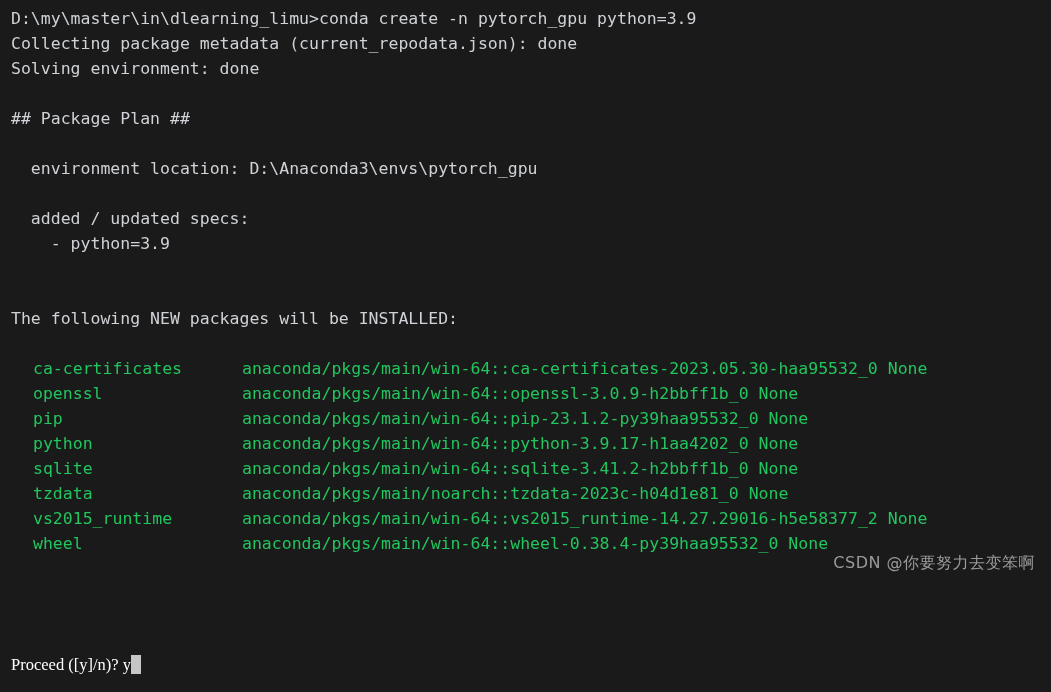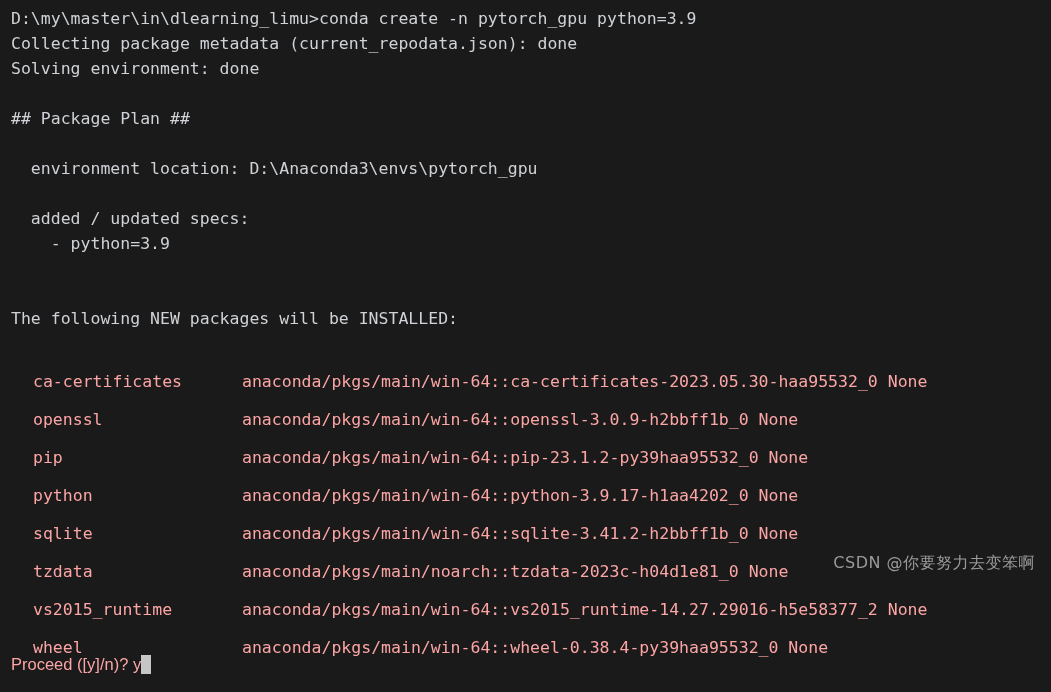--- a/index.html
+++ b/index.html
@@ -36,49 +36,48 @@
 
   .line.blank {
     height: 25px;
   }
 
   
   .pkg-row {
     height: 25px;
     line-height: 25px;
     font-size: 16.5px;
-    color: #fca5a5;
+    color: #22c55e;
     white-space: pre;
     display: block;
     position: relative;
     font-family: "DejaVu Sans Mono", "Liberation Mono", monospace;
-    margin-top: 13px;
   }
   .pkg-name {
     display: inline-block;
     width: 231px;
     padding-left: 22px;
     box-sizing: border-box;
     white-space: pre;
   }
   .pkg-spec {
     display: inline-block;
     white-space: pre;
   }
 
   .prompt-line {
     position: absolute;
     left: 11px;
     top: 652px;
     height: 25px;
     line-height: 25px;
     font-size: 16.5px;
-    color: #fca5a5;
+    color: #ffffff;
     white-space: pre;
-    font-family: Liberation Sans, sans-serif;
+    font-family: Liberation Serif, serif;
   }
 
   .cursor-block {
     display: inline-block;
     width: 10px;
     height: 19px;
     background: #c6c6c6;
     vertical-align: -4px;
   }
 

